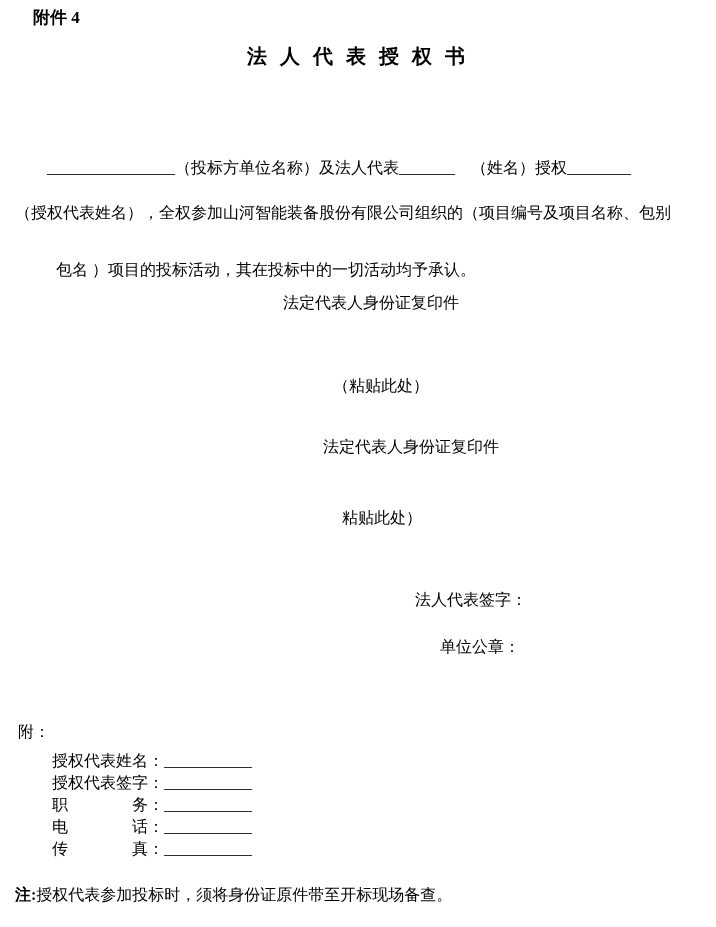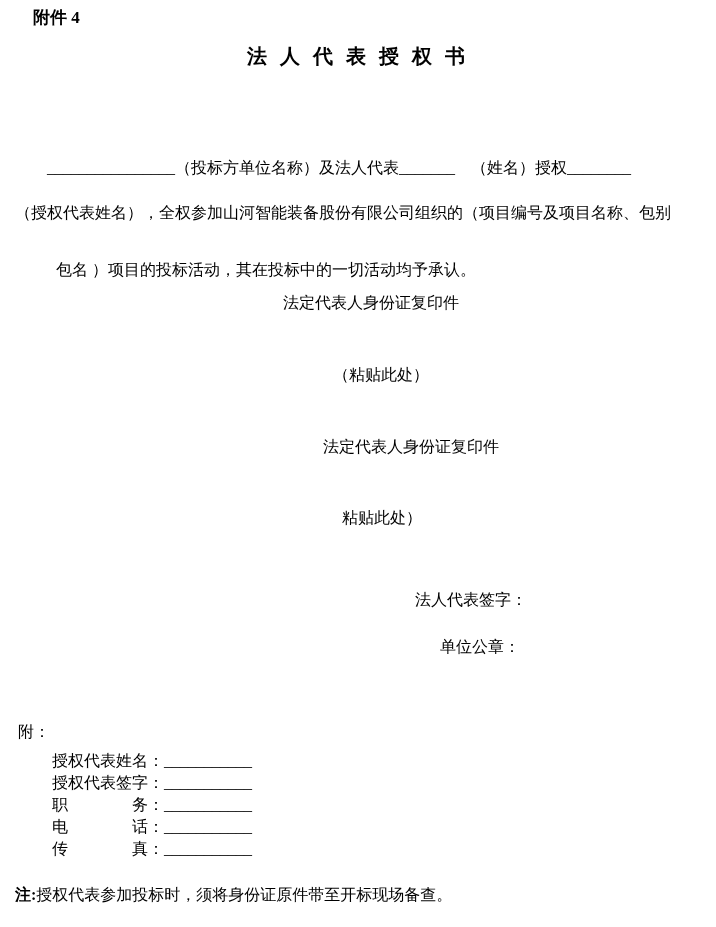--- a/index.html
+++ b/index.html
@@ -30,21 +30,21 @@
     font-size: 20px;
     font-weight: bold;
     letter-spacing: 4px;
   }
   .salutation { left: 15px; top: 113px; }
   .fill-line  { left: 47px; top: 158px; }
   .body-l3    { left: 15px; top: 203px; }
   .body-l4    { left: 15px; top: 260px; margin-left: 41px; }
 
   .legal-id-heading { left: 283px; top: 293px; }
-  .paste-1          { left: 333px; top: 365px; text-align: center; }
+  .paste-1          { left: 333px; top: 376px; text-align: center; }
   .auth-id-heading  { left: 323px; top: 437px; }
   .paste-2          { left: 342px; top: 508px; }
 
   .sign-label { left: 415px; top: 590px; }
   .seal-label { left: 440px; top: 637px; }
   .date-line  { left: 408px; top: 680px; }
 
   .appendix-label { left: 18px; top: 722px; }
   .ap-row { left: 52px; line-height: 22px; }
   .ap-0 { top: 750px; }

